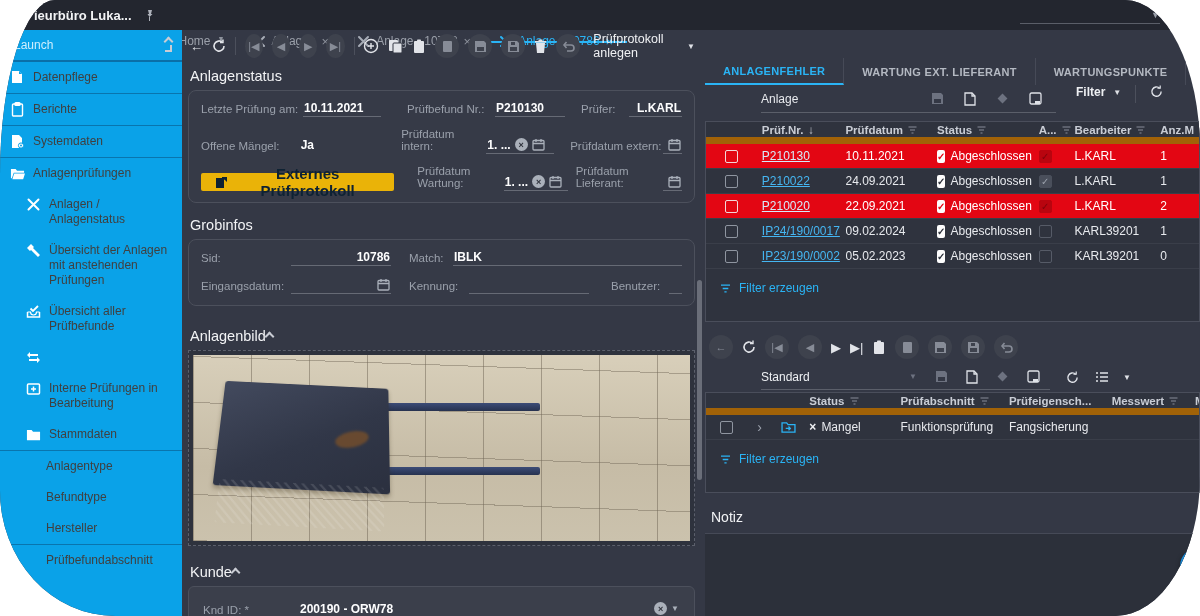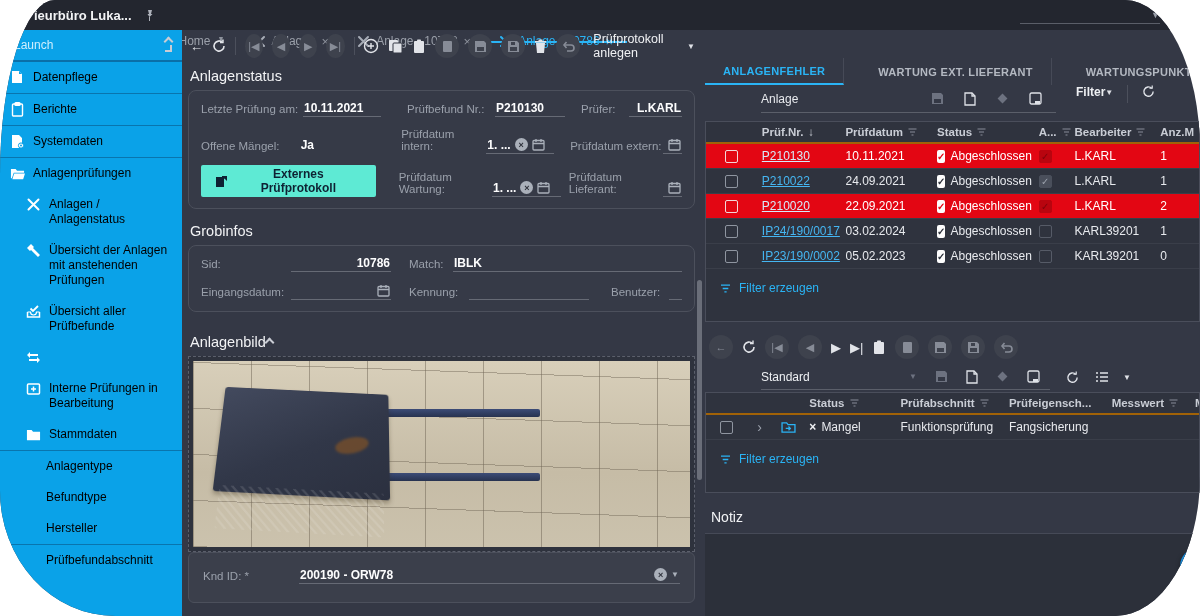--- a/index.html
+++ b/index.html
@@ -26,21 +26,21 @@
   .tab.active .toolsic{ color:#2ab4f5; }
   .tb-combo{ margin-left:auto; margin-right:40px; width:140px; border-bottom:1px solid #5a5e68;
     display:flex; justify-content:flex-end; align-items:center; height:18px; color:#9ba0aa; font-size:9px; }
 
   
   .sidebar{ position:absolute; top:30px; left:0; width:182px; bottom:0; background:#0aa2e8; overflow:hidden; }
   .launch{ height:32px; display:flex; align-items:center; justify-content:space-between; padding:0 10px 0 14px;
     color:#cfeefd; font-size:12px; border-bottom:2px solid #0a6fa8; }
   .launch .coll{ color:#e8f7ff; display:flex; flex-direction:column; line-height:5px; font-size:9px; }
   .snav .sep{ height:1px; background:rgba(8,62,105,.45); }
-  .sitem{ display:flex; gap:8px; padding:8px 8px 8px 10px; color:#000000; font-size:12px; line-height:1.25;
+  .sitem{ display:flex; gap:8px; padding:8px 8px 8px 10px; color:#404040; font-size:12px; line-height:1.25;
     align-items:flex-start; cursor:default; }
   .sitem .ic{ width:15px; height:15px; margin-top:0; color:#fff; }
   .sitem.l1{ padding-left:26px; }
   .sitem.l2{ padding:8px 8px 8px 46px; }
   .chev{ width:7px; height:7px; border-right:2px solid #c9ccd4; border-bottom:2px solid #c9ccd4; display:inline-block; }
   .chev.up{ transform:rotate(-135deg); }
 
   
   .main{ position:absolute; left:182px; top:30px; width:523px; bottom:0; padding:0 10px 0 6px; overflow:hidden; }
   .mtoolbar{ height:32px; display:flex; align-items:center; gap:9px; padding-left:2px; color:#e8eaee; }
@@ -56,55 +56,55 @@
   .panel{ border:1px solid #4c505c; border-radius:8px; padding:9px 12px; background:#363a47; }
   .frow{ display:flex; align-items:flex-end; margin-bottom:11px; }
   .frow:last-child{ margin-bottom:2px; }
   .lbl{ color:#9aa0ab; font-size:11.5px; padding-bottom:2px; }
   .fld{ border-bottom:1px solid #666a75; display:flex; align-items:center; gap:4px; min-height:17px;
     font-weight:bold; color:#fdfdfe; font-size:12px; padding:0 1px 1px 1px; }
   .fld.noline{ border-bottom:none; }
   .clearic{ width:13px; height:13px; border-radius:50%; background:#aab0ba; color:#2c2f39;
     display:flex; align-items:center; justify-content:center; font-size:9px; font-weight:bold; }
   .calic{ color:#aab0ba; }
-  .bluebtn{ background:#5eead4; color:#0e2233; font-weight:bold; font-size:12px; border:none; border-radius:2px;
-    height:32px; padding:0 14px; display:flex; align-items:center; gap:7px; }
+  .bluebtn{ background:#eab308; color:#0e2233; font-weight:bold; font-size:15px; border:none; border-radius:2px;
+    height:18px; padding:0 14px; display:flex; align-items:center; gap:7px; }
   .imgbox{ border:1px dashed #5b5f6b; background:#2e323d; padding:4px; height:196px; }
   .scene{ position:relative; width:100%; height:100%; overflow:hidden;
     background:linear-gradient(180deg,#d8cfba,#c6bca6 60%,#cbc2ad);}
   .scene .grout{ position:absolute; inset:0;
      background-image:repeating-linear-gradient(90deg, rgba(110,100,84,.5) 0 1px, transparent 1px 58px),
        repeating-linear-gradient(2deg, rgba(110,100,84,.45) 0 1px, transparent 1px 46px); }
   .ramp{ position:absolute; top:26px; width:170px; height:108px; border-radius:3px;
     background:linear-gradient(155deg,#434a5e,#313748 55%,#2b303f); box-shadow:0 3px 4px rgba(60,50,30,.35); }
   .ramp.left{ left:26px; transform:perspective(300px) rotateX(14deg) rotate(3deg); }
   .flap{ position:absolute; left:6px; right:6px; bottom:-34px; height:40px; border-radius:2px;
     background:linear-gradient(180deg,#b3ac9d,#978f7e);
     background-image:repeating-linear-gradient(45deg, rgba(255,255,255,.12) 0 2px, transparent 2px 6px); }
   .bar{ position:absolute; left:150px; right:150px; height:8px; background:linear-gradient(180deg,#3c4c77,#27324f); border-radius:2px; }
   .bar.b1{ top:48px; } .bar.b2{ top:112px; }
   .stain{ position:absolute; left:116px; top:48px; width:34px; height:16px; border-radius:50%;
     background:rgba(150,90,30,.55); filter:blur(1px); transform:rotate(-15deg); }
   .kpanel{ border:1px solid #4c505c; border-radius:6px; background:#3b3f4b; padding:14px 14px 18px 14px; }
 
   
   .right{ position:absolute; left:705px; top:30px; right:0; bottom:0; }
-  .rtabs{ display:flex; margin-top:28px; height:27px; align-items:stretch;gap:16px; }
+  .rtabs{ display:flex; margin-top:28px; height:27px; align-items:stretch; }
   .rtab{ display:flex; align-items:center; padding:0 18px; color:#b4b9c2; font-size:11px; font-weight:bold;
     letter-spacing:.3px; border-right:1px solid #464a57; white-space:nowrap; }
   .rtab.active{ color:#2ab4f5; border-bottom:2px solid #2ab4f5; }
   .gtool{ display:flex; align-items:flex-start; height:34px; padding-left:56px; color:#ced2da; }
   .gtool .uwrap{ display:flex; align-items:center; border-bottom:1px solid #5b5f6a; height:28px; gap:20px; padding-right:14px; }
   .gtool .fieldlbl{ width:150px; color:#e8eaee; font-size:12px; }
   .dimic{ color:#6d7280; } .lic{ color:#dfe2e8; }
-  .filterdd{ display:flex; align-items:center; margin-left:20px; color:#eef0f3; font-weight:bold; font-size:12px; }
+  .filterdd{ display:flex; align-items:center; gap:8px; margin-left:20px; color:#eef0f3; font-weight:bold; font-size:12px; }
   .gtool .vsep{ width:1px; height:18px; background:#4c505c; margin:0 14px; }
   .gtable{ border:1px solid #4a4e5b; background:#2f333e; margin-top:2px; }
   .thead{ display:flex; align-items:center; height:22px; font-size:11.5px; font-weight:bold; color:#c9cdd5;
-    border-bottom:2px solid #a16207; }
+    border-bottom:7px solid #a16207; }
   .th{ display:flex; align-items:center; gap:5px; padding:0 4px; overflow:hidden; white-space:nowrap; }
   .funnel{ color:#878c97; }
   .trow{ display:flex; align-items:center; height:25px; border-bottom:1px solid #3a3e49; color:#e8eaee; font-size:12px; }
   .trow.alert{ background:#e30613; color:#ffffff; }
   .cell{ padding:0 4px; overflow:hidden; white-space:nowrap; display:flex; align-items:center; gap:5px; }
   .g1 .th:nth-child(1),.g1 .cell:nth-child(1){ width:52px; justify-content:center; }
   .g1 .th:nth-child(2),.g1 .cell:nth-child(2){ width:84px; }
   .g1 .th:nth-child(3),.g1 .cell:nth-child(3){ width:92px; }
   .g1 .th:nth-child(4),.g1 .cell:nth-child(4){ width:102px; }
   .g1 .th:nth-child(5),.g1 .cell:nth-child(5){ width:36px; }
@@ -494,20 +494,24 @@
         <div class="bar b1"></div>
           <div class="bar b2"></div>
         <div class="ramp left">
             <div class="stain"></div>
             <div class="flap"></div>
           </div>
 
       </div>
     </div>
 
+    <div class="shead" style="margin-top:18px">
+      <span>Kunde</span>
+      <span class="chev up"></span>
+    </div>
     <div class="kpanel">
       <div class="frow" style="margin-bottom:0">
         <span class="lbl" style="width:96px">Knd ID: *</span>
         <span class="fld" style="flex:1">
           <span style="flex:1">200190 - ORW78</span>
           <span class="clearic">×</span>
           <span class="caret" style="color:#aab0ba">▼</span>
         </span>
       </div>
     </div>
@@ -666,21 +670,21 @@
         <span class="cell">L.KARL</span>
         <span class="cell">2</span>
       </div>
       <div class="trow">
         <span class="cell">
             <span class="cb"></span>
           </span>
         <span class="cell">
             <a class="link">IP24/190/0017</a>
           </span>
-        <span class="cell">03.02.2024</span>
+        <span class="cell">09.02.2024</span>
         <span class="cell">
             <span class="ckbox">✓</span>
             <span>Abgeschlossen</span>
           </span>
         <span class="cell">
             <span class="acb"></span>
           </span>
         <span class="cell">KARL39201</span>
         <span class="cell">1</span>
       </div>

